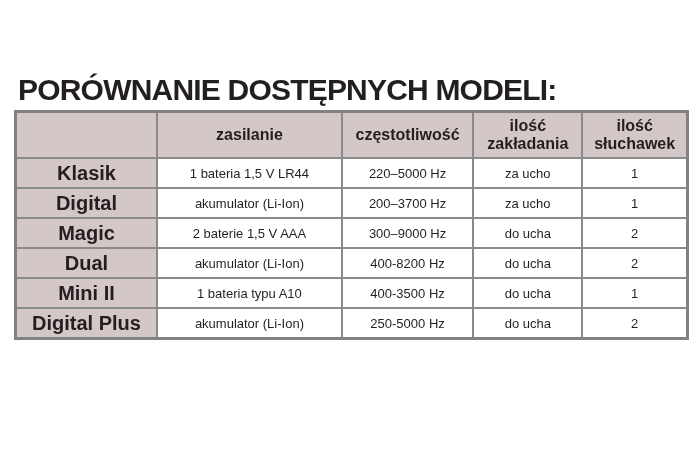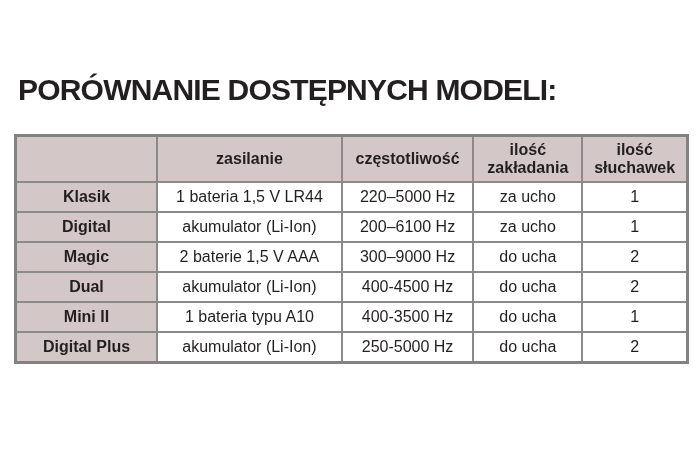--- a/index.html
+++ b/index.html
@@ -28,47 +28,46 @@
     white-space: nowrap;
   }
   table.compare {
     position: absolute;
     left: 14px;
     top: 110px;
     width: 675px;
     border-collapse: collapse;
     table-layout: fixed;
     border: 3px solid #828282;
-    margin-top: 24px;
   }
   table.compare th,
   table.compare td {
     border: 2px solid #8a8a8a;
     text-align: center;
     vertical-align: middle;
     padding: 1px 4px;
     color: #231f20;
     overflow: hidden;
   }
   thead th {
     height: 42px;
     background: #d4c7c7;
     font-size: 16px;
     font-weight: 700;
     line-height: 1.12;
   }
   tbody th.model {
     background: #d4c7c7;
-    font-size: 16px;
+    font-size: 20px;
     font-weight: 700;
     height: 26px;
   }
   tbody td {
     background: #ffffff;
-    font-size: 16px;
+    font-size: 13px;
     font-weight: 500;
     height: 26px;
   }
 </style>
 </head>
 <body>
 
 <div class="page">
   <h1 class="title">PORÓWNANIE DOSTĘPNYCH MODELI:</h1>
 
@@ -93,35 +92,35 @@
       <tr>
         <th class="model">Klasik</th>
         <td>1 bateria 1,5 V LR44</td>
         <td>220–5000 Hz</td>
         <td>za ucho</td>
         <td>1</td>
       </tr>
       <tr>
         <th class="model">Digital</th>
         <td>akumulator (Li-Ion)</td>
-        <td>200–6100 Hz</td>
+        <td>200–3700 Hz</td>
         <td>za ucho</td>
         <td>1</td>
       </tr>
       <tr>
         <th class="model">Magic</th>
         <td>2 baterie 1,5 V AAA</td>
         <td>300–9000 Hz</td>
         <td>do ucha</td>
         <td>2</td>
       </tr>
       <tr>
         <th class="model">Dual</th>
         <td>akumulator (Li-Ion)</td>
-        <td>400-4500 Hz</td>
+        <td>400-8200 Hz</td>
         <td>do ucha</td>
         <td>2</td>
       </tr>
       <tr>
         <th class="model">Mini II</th>
         <td>1 bateria typu A10</td>
         <td>400-3500 Hz</td>
         <td>do ucha</td>
         <td>1</td>
       </tr>

